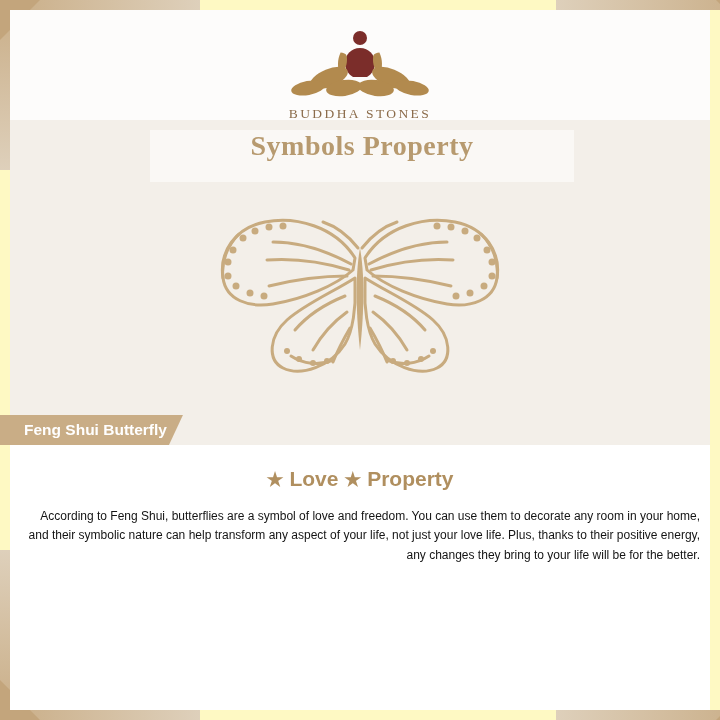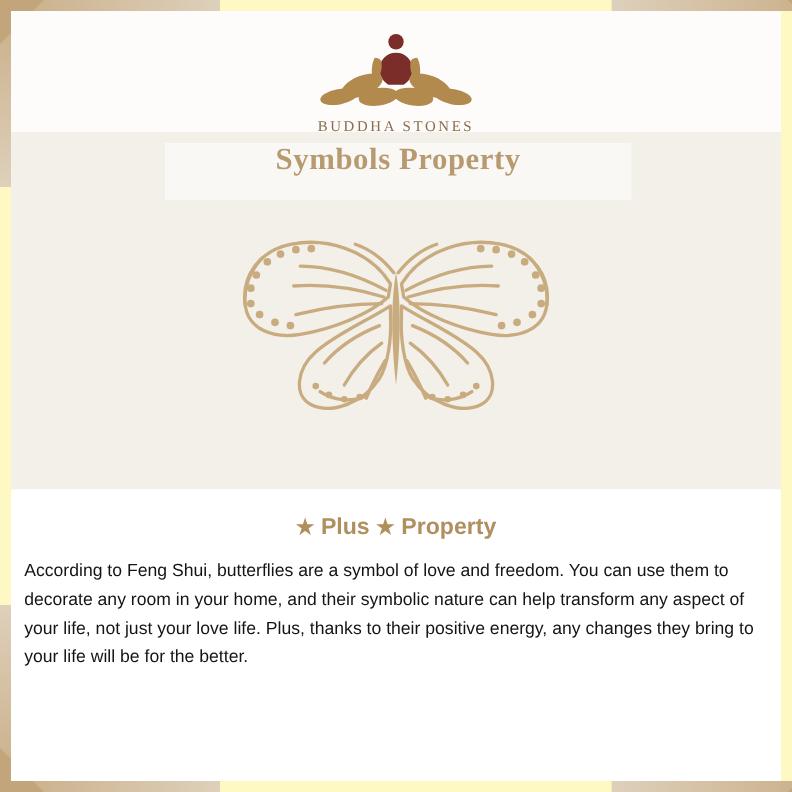--- a/index.html
+++ b/index.html
@@ -143,24 +143,24 @@
     text-align: center;
     font-size: 21px;
     font-weight: bold;
     color: #b08f5f;
     font-family: "Liberation Sans", sans-serif;
   }
   .subtitle .star { color: #b08f5f; font-size: 19px; }
   .body-text {
     margin: 16px 0 0 0;
     padding: 0 10px 0 12px;
-    font-size: 16px;
+    font-size: 12px;
     line-height: 1.62;
     color: #141414;
-    text-align: left;
+    text-align: right;
   }
 </style>
 </head>
 <body>
 
 <div class="page">
 
   <div class="corner corner-tl-h"></div>
   <div class="corner corner-tl-v"></div>
   <div class="corner corner-tr-h"></div>
@@ -268,25 +268,28 @@
             <circle cx="118" cy="163" r="3"></circle>
           <circle cx="132" cy="161" r="3"></circle>
           <circle cx="238" cy="151" r="3"></circle>
             <circle cx="226" cy="159" r="3"></circle>
             <circle cx="212" cy="163" r="3"></circle>
           <circle cx="198" cy="161" r="3"></circle>
         </g>
       </svg>
     </div>
 
+    <div class="tag">
+      <span>Feng Shui Butterfly</span>
+    </div>
 
     <div class="bottom">
       <div class="subtitle">
         <span class="star">★</span>
-        <span>Plus</span>
+        <span>Love</span>
         <span class="star">★</span>
         <span>Property</span>
       </div>
       <p class="body-text">According to Feng Shui, butterflies are a symbol of love and freedom. You can use them to decorate any room in your home, and their symbolic nature can help transform any aspect of your life, not just your love life. Plus, thanks to their positive energy, any changes they bring to your life will be for the better.</p>
     </div>
 
   </div>
 </div>
 
 </body></html>

